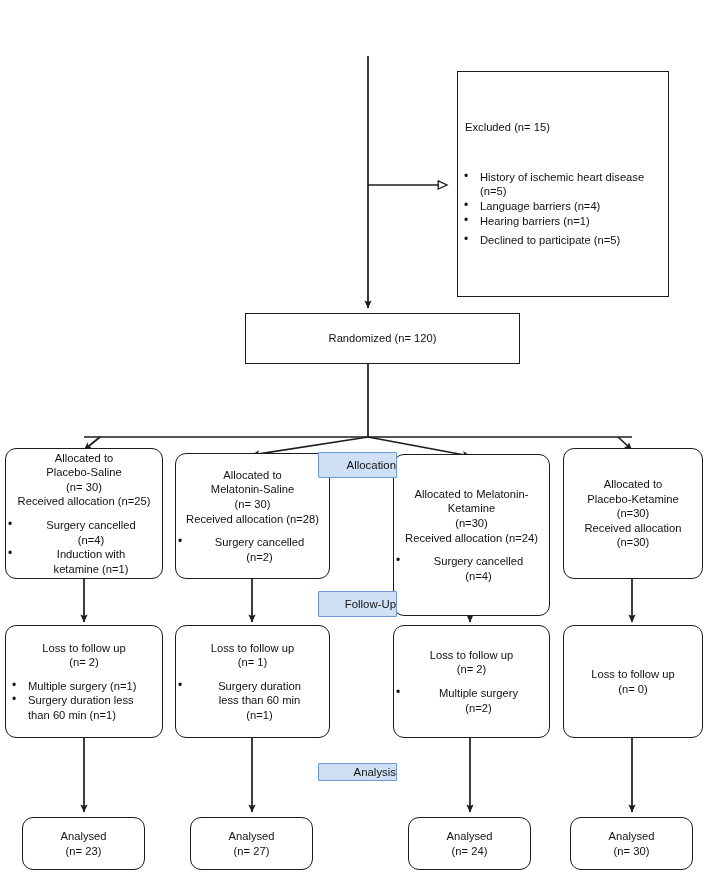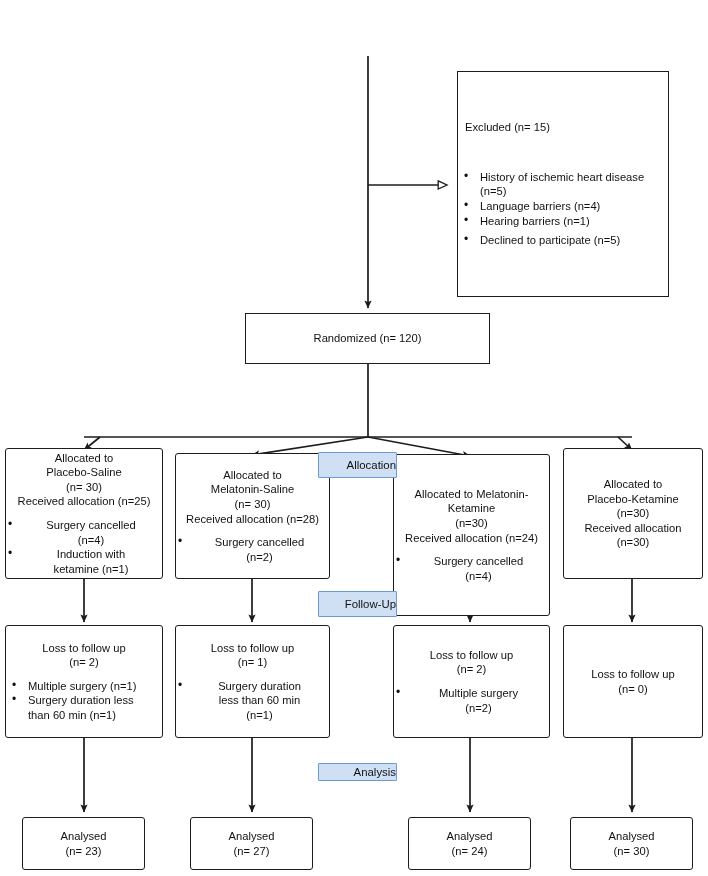--- a/index.html
+++ b/index.html
@@ -33,21 +33,21 @@
     border: 1.6px solid #1c1c1c;
     background: #ffffff;
     display: flex;
     flex-direction: column;
     justify-content: center;
     font-size: 11.2px;
     line-height: 14.6px;
     color: #111111;
   }
   .node.sharp { border-radius: 0; }
-  .node.round { border-radius: 3px; }
+  .node.round { border-radius: 11px; }
   .node .headline {
     text-align: center;
     white-space: pre-line;
     padding: 0 4px;
   }
   .node.leftish .headline { text-align: left; padding-left: 7px; }
   .bullets {
     margin: 0;
     padding: 0;
     list-style: none;
@@ -135,21 +135,21 @@
     <ul class="bullets leftal">
       <li>History of ischemic heart disease
 (n=5)</li>
       <li>Language barriers (n=4)</li>
       <li>Hearing barriers (n=1)</li>
       <li class="gap-xs hidden-blank"></li>
       <li>Declined to participate (n=5)</li>
     </ul>
   </div>
 
-  <div class="node sharp" style="left:245px; top:313px; width:245px; height:51px;">
+  <div class="node sharp" style="left:245px; top:313px; width:275px; height:51px;">
     <div class="headline">Randomized (n= 120)</div>
   </div>
 
   <div class="stage-badge" style="left:318px; top:452px; width:79px; height:26px;">
     <span>Allocation</span>
   </div>
   <div class="stage-badge" style="left:318px; top:591px; width:79px; height:26px;">
     <span>Follow-Up</span>
   </div>
   <div class="stage-badge" style="left:318px; top:763px; width:79px; height:18px;">

